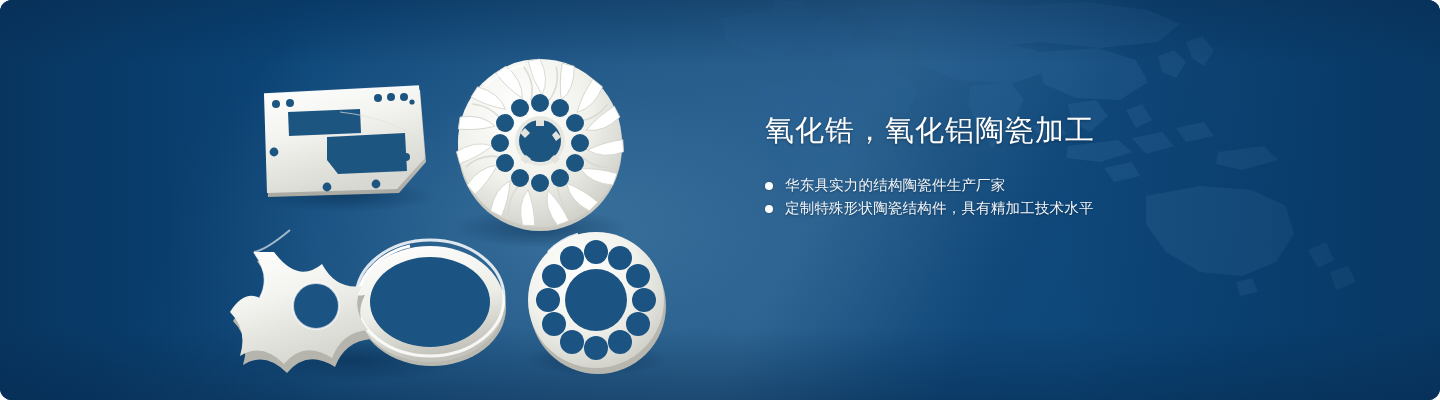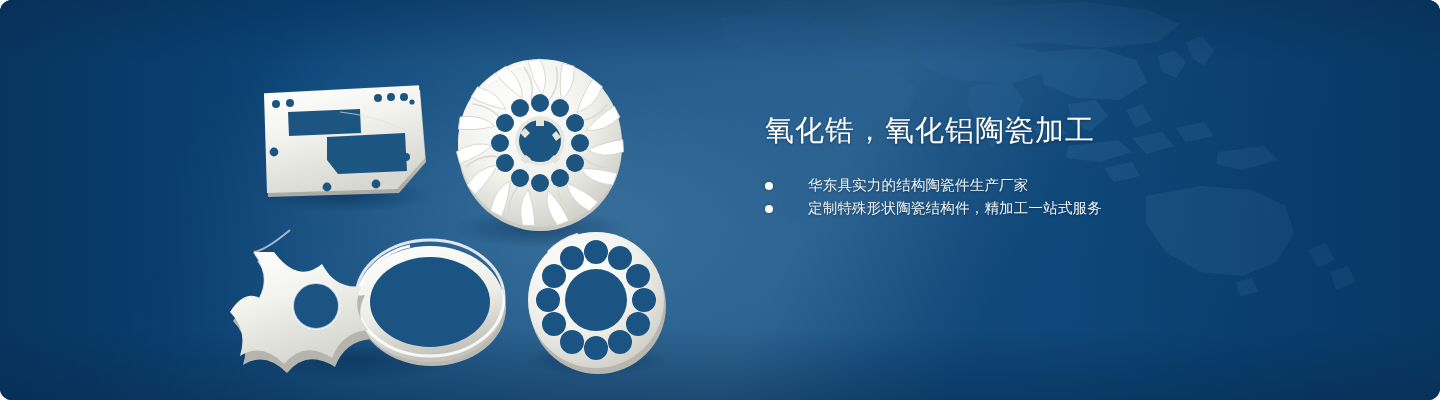--- a/index.html
+++ b/index.html
@@ -69,21 +69,20 @@
     line-height:40px;
     font-weight:400;
     text-shadow:0 1px 3px rgba(0,0,0,0.35);
     white-space:nowrap;
   }
   .bullets { margin-top:24px; }
   .bullet {
     display:flex; align-items:center;
     height:23px;
     white-space:nowrap;
-    gap:23px;
   }
   .dot {
     width:8px; height:8px;
     border-radius:50%;
     background:#ffffff;
     margin-right:12px;
     flex:0 0 auto;
     box-shadow:0 0 2px rgba(0,0,0,0.3);
   }
   .bullet-text {
@@ -321,18 +320,18 @@
 
     <h1 class="headline">氧化锆，氧化铝陶瓷加工</h1>
 
     <ul class="bullets" style="list-style:none;">
       <li class="bullet">
         <span class="dot"></span>
         <span class="bullet-text">华东具实力的结构陶瓷件生产厂家</span>
       </li>
       <li class="bullet">
         <span class="dot"></span>
-        <span class="bullet-text">定制特殊形状陶瓷结构件，精加工一站式服务</span>
+        <span class="bullet-text">定制特殊形状陶瓷结构件，具有精加工技术水平</span>
       </li>
     </ul>
   </div>
 
 </div>
 
 </body></html>

